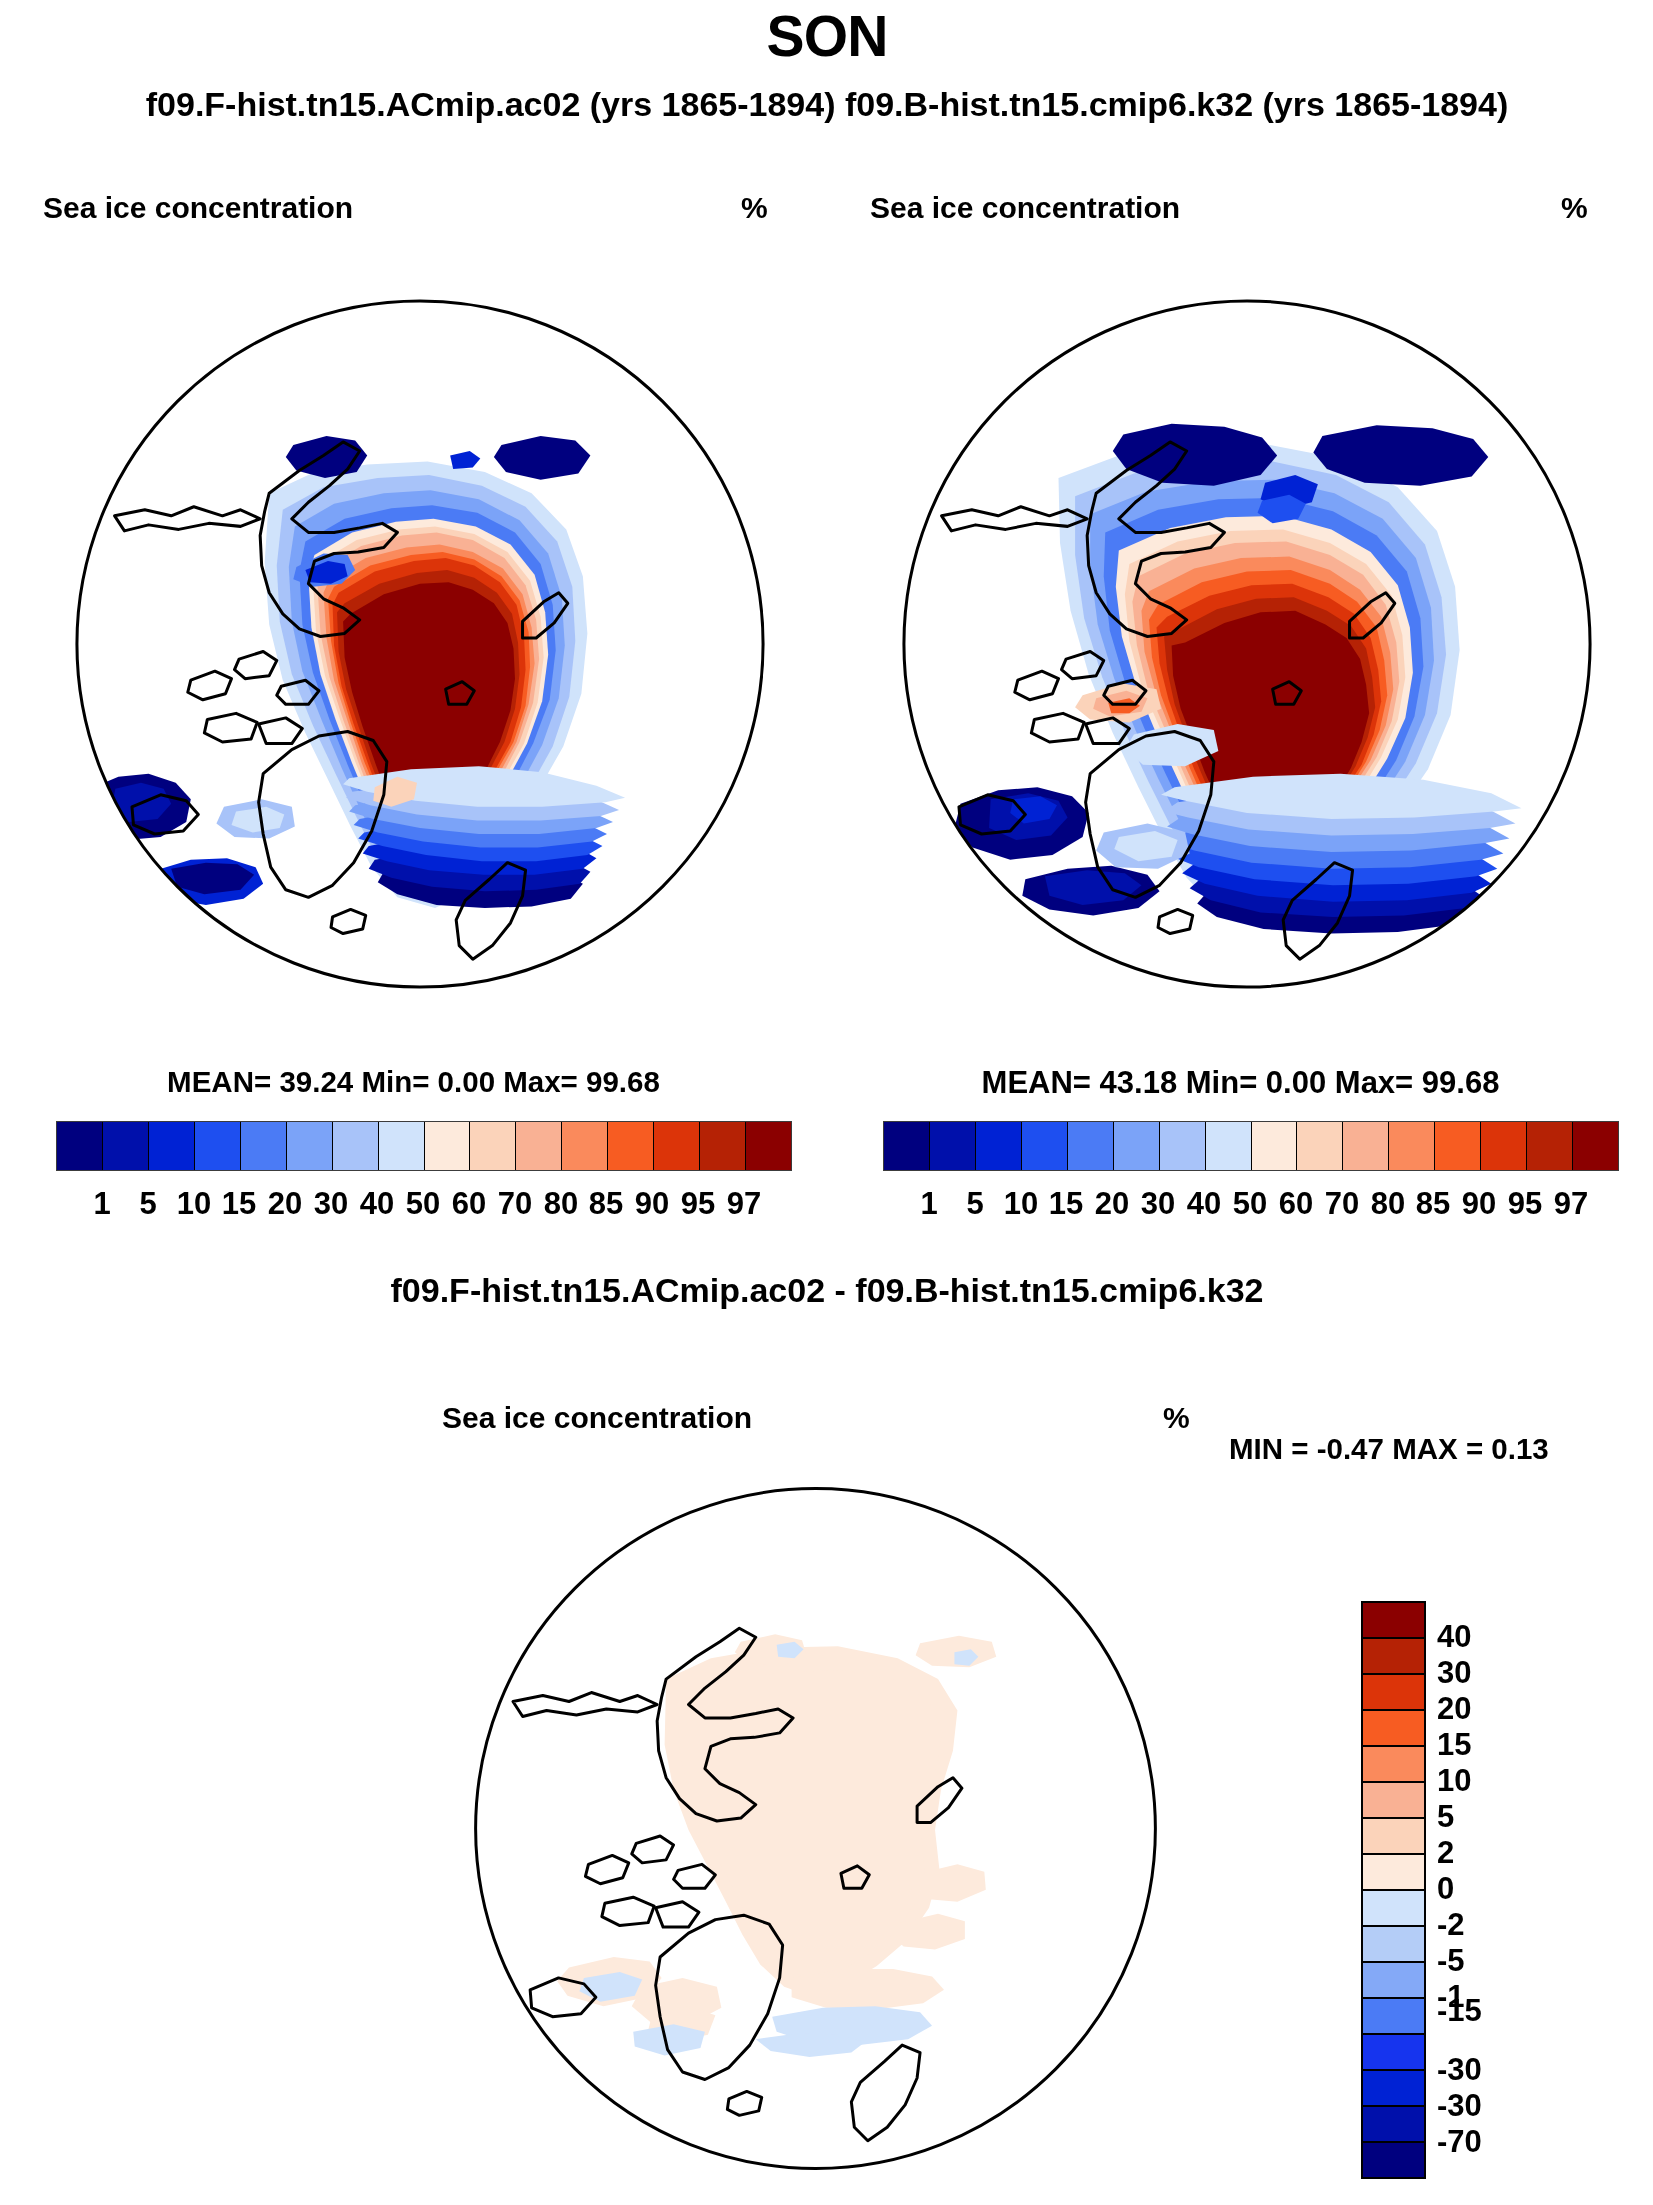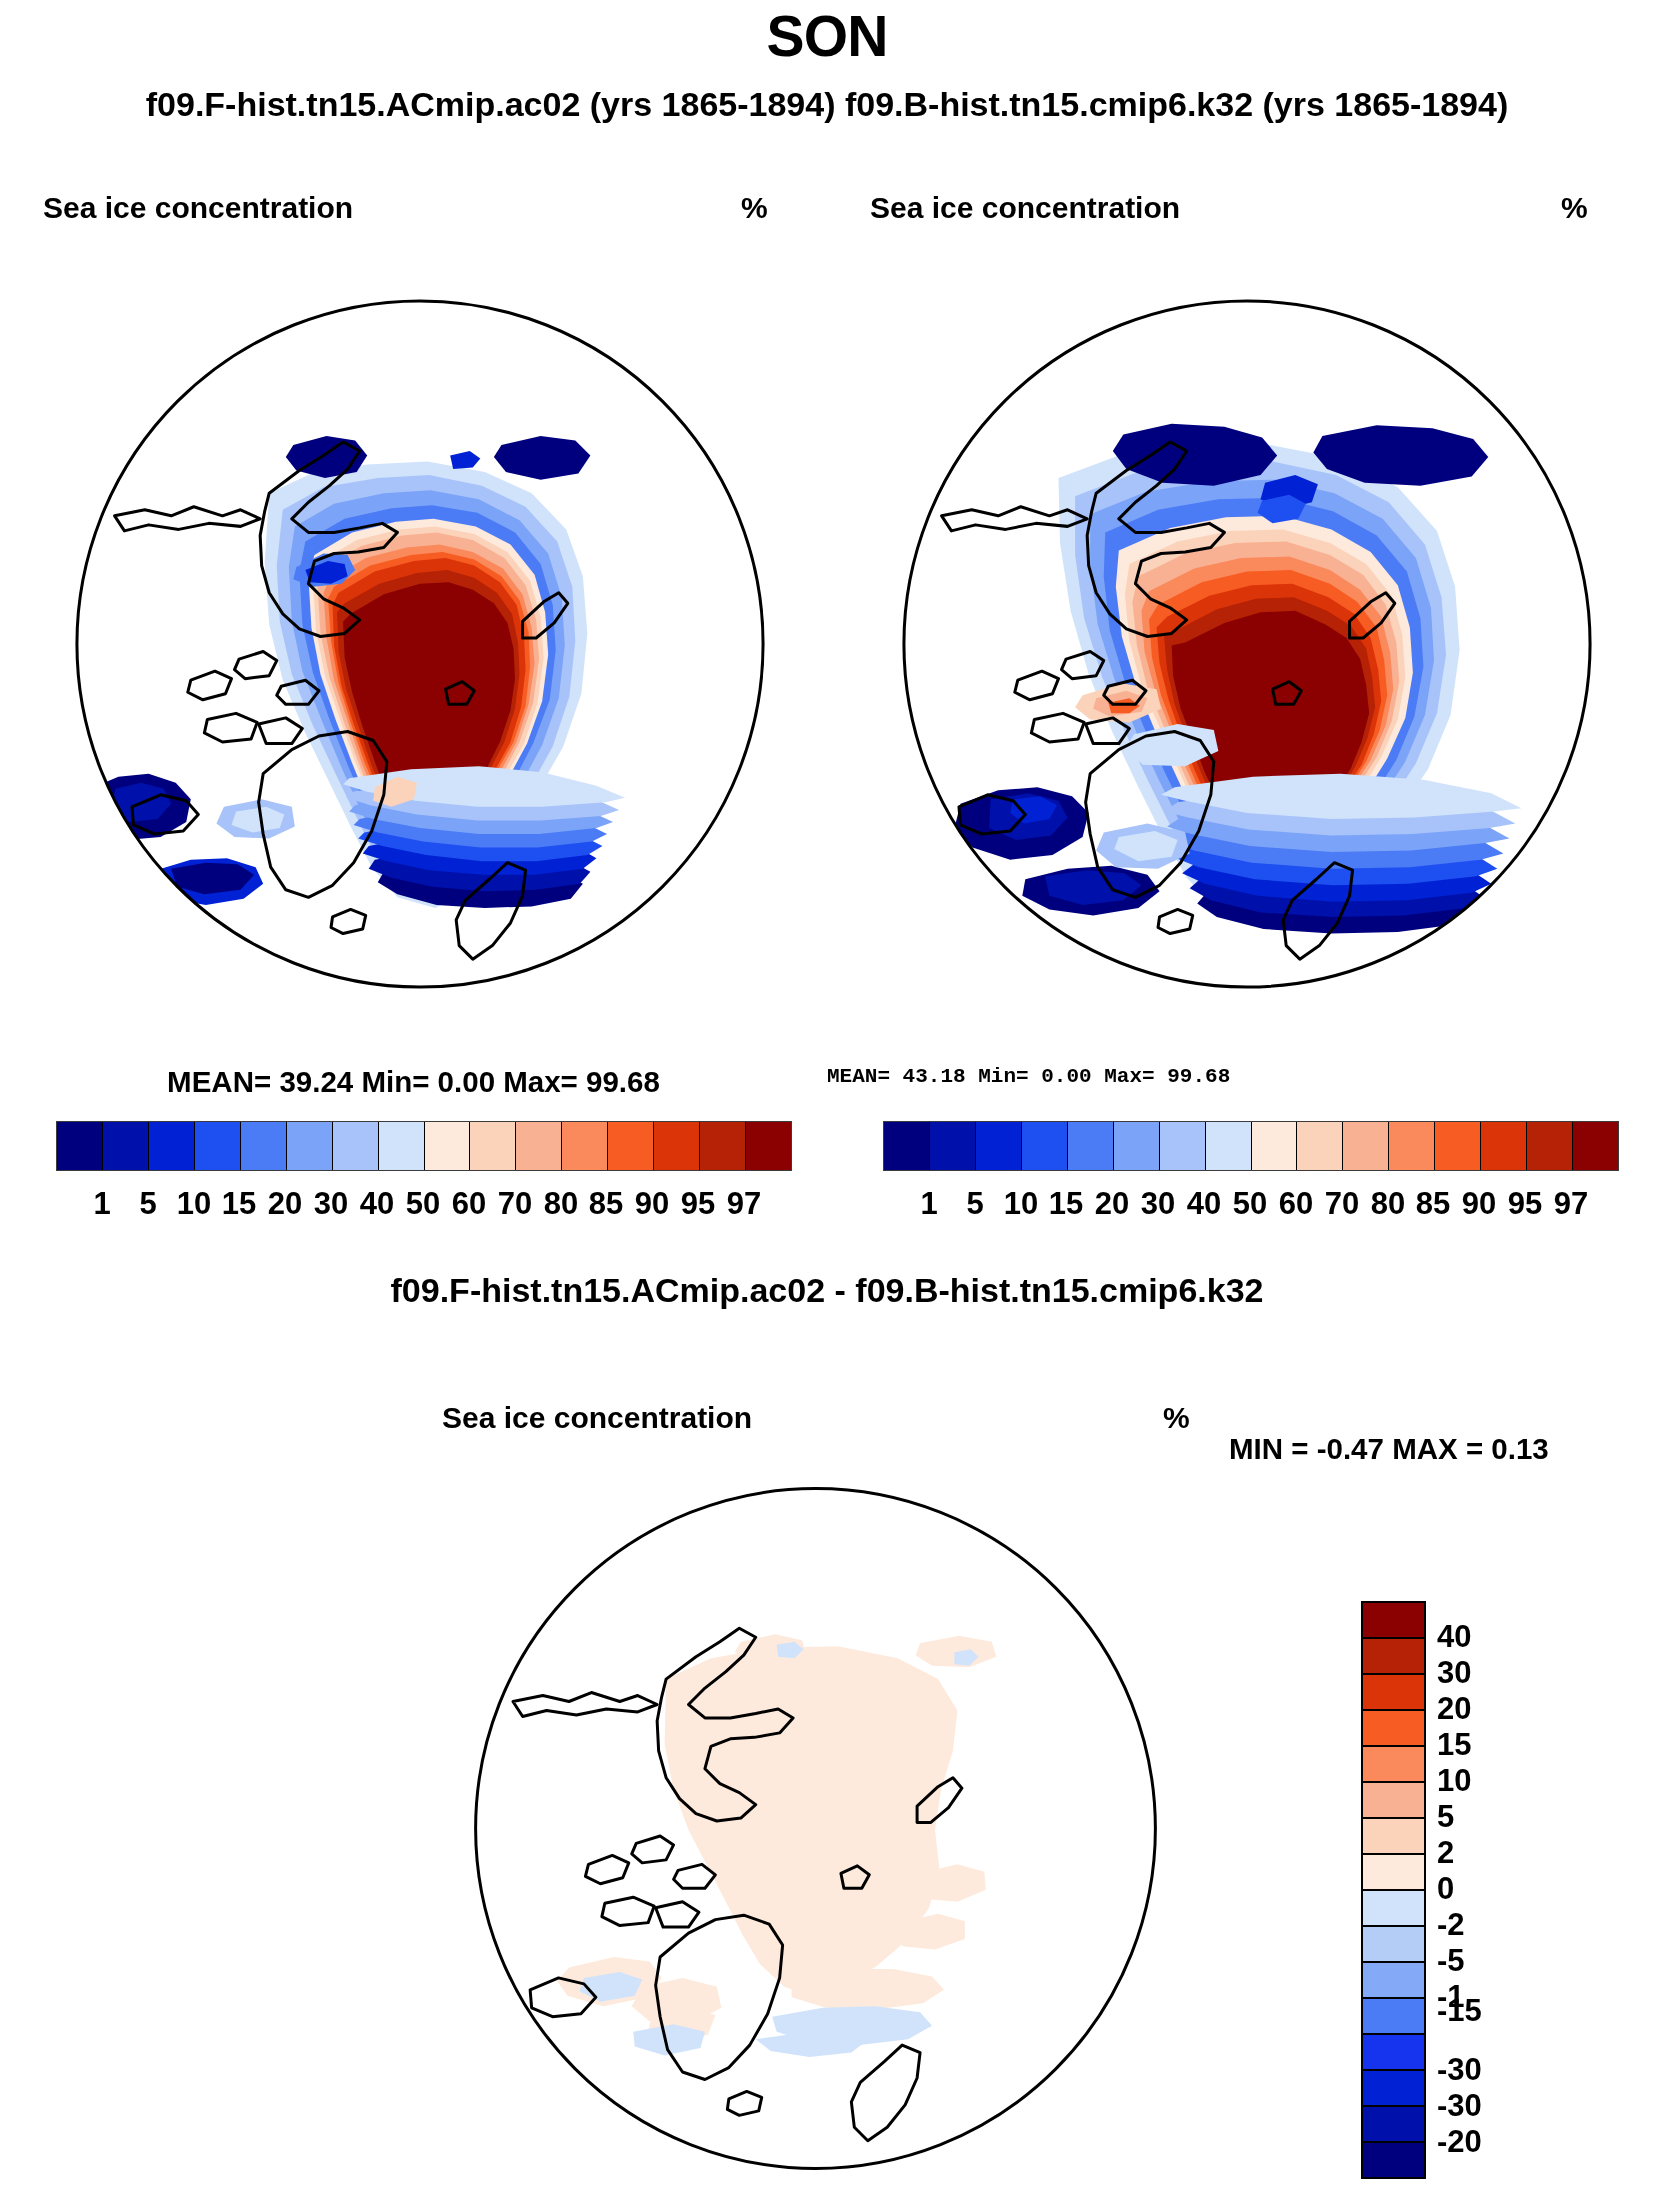--- a/index.html
+++ b/index.html
@@ -13,22 +13,22 @@
       font-size:34px;font-weight:bold;white-space:nowrap;}
   .panel-head{font-size:30px;font-weight:bold;}
   #lp-varname{left:43px;top:191px;}
   #lp-units{left:741px;top:191px;}
   #rp-varname{left:870px;top:191px;}
   #rp-units{left:1561px;top:191px;}
   .mapwrap{position:absolute;overflow:hidden;}
   .mapsvg{display:block;}
   #lp-stats{left:0px;top:1065px;width:827px;text-align:center;
       font-size:29.5px;font-weight:bold;}
-  #rp-stats{left:827px;top:1065px;width:827px;text-align:left;
-      font-size:21px;font-weight:bold;font-family:Liberation Mono, monospace;}
+  #rp-stats{left:827px;top:1065px;width:827px;text-align:center;
+      font-size:31px;font-weight:bold;}
   .cbar-h{position:absolute;height:48px;display:flex;
       border:1.6px solid #3c3c3c;box-sizing:content-box;}
   .cbar-h .cell{flex:1 1 0;border-right:1.6px solid #000;}
   .cbar-h .cell:last-child{border-right:none;}
   .cbar-h-labels{position:absolute;height:38px;}
   .cbar-h-labels span{position:absolute;transform:translateX(-50%);
       font-size:31px;font-weight:bold;text-align:center;white-space:nowrap;}
   #diff-title{left:0;top:1271px;width:1654px;text-align:center;
       font-size:34px;font-weight:bold;}
   #dp-varname{left:442px;top:1401px;}
@@ -511,15 +511,15 @@
     <span style="top: 180px;">10</span>
     <span style="top: 216px;">5</span>
     <span style="top: 252px;">2</span>
     <span style="top: 288px;">0</span>
     <span style="top: 324px;">-2</span>
     <span style="top: 360px;">-5</span>
     <span style="top: 396px;">-1</span>
     <span style="top: 410px;">-15</span>
     <span style="top: 469px;">-30</span>
     <span style="top: 505px;">-30</span>
-    <span style="top: 541px;">-20</span>
+    <span style="top: 541px;">-70</span>
   </div>
 
 
 </body></html>

